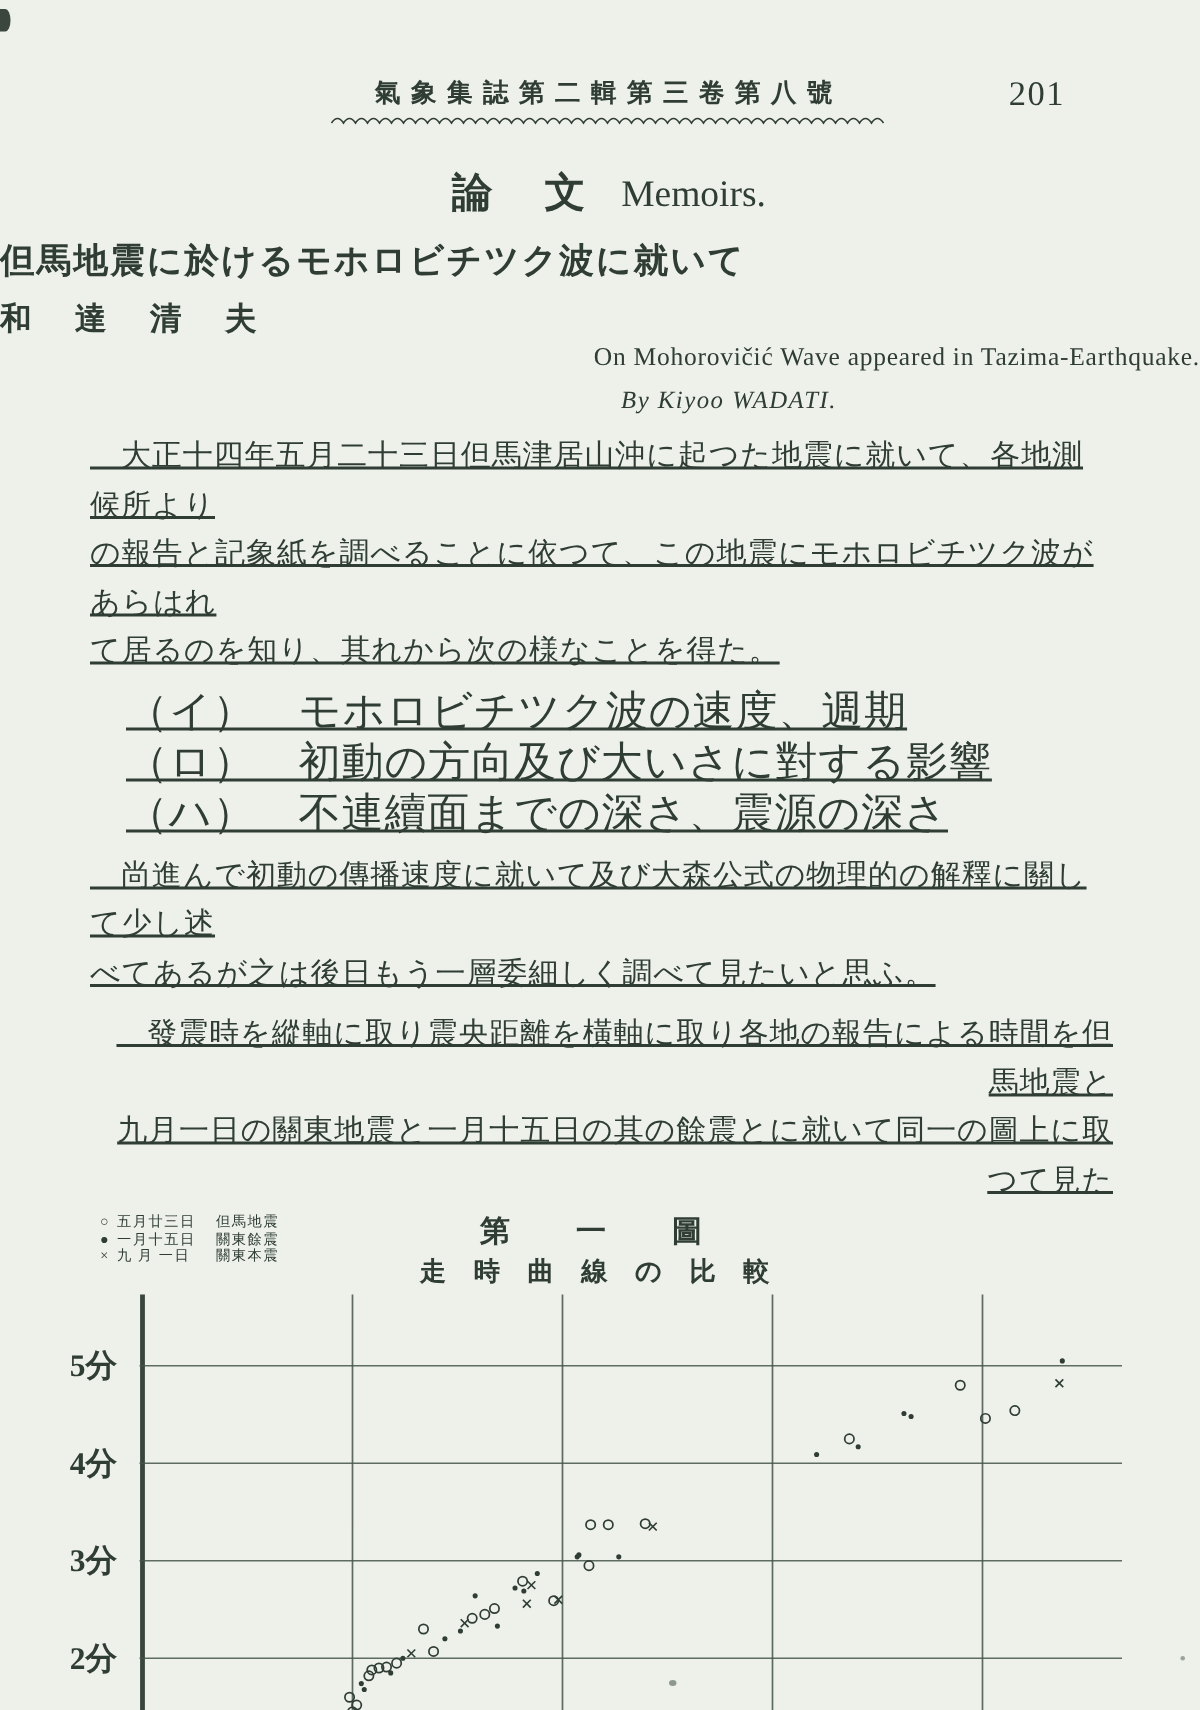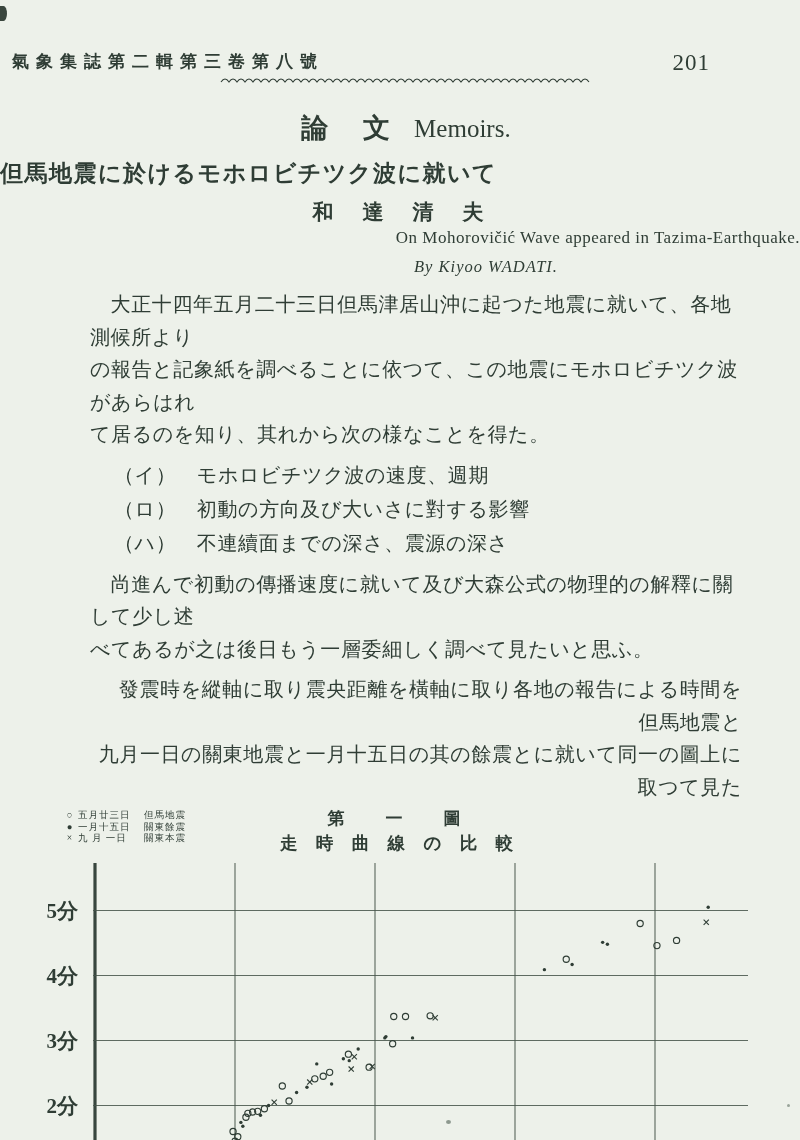--- a/index.html
+++ b/index.html
@@ -6,47 +6,47 @@
   .page{
     position:relative;
     width:800px;height:1140px;
     background:var(--paper,#edf1ea);
     overflow:hidden;
     font-family:"Liberation Serif","DejaVu Serif",serif;
     color:var(--ink,#2f3d35);
   }
   
   .journal-header{position:relative;margin-top:50px;height:46px;}
-  .header-center{position:absolute;left:12px;right:0;top:0;}
+  .header-center{position:absolute;left:12px;right:0;top:0;text-align:center;}
   .journal-title{font-size:17px;letter-spacing:7px;font-weight:600;}
   .wave{display:block;margin:3px auto 0 auto;}
   .page-number{position:absolute;right:90px;top:0;font-size:23px;letter-spacing:1px;}
   
   .section-title{text-align:center;margin-top:14px;}
   .section-title .jp{font-size:27px;font-weight:700;letter-spacing:14px;padding-left:12px;}
   .section-title .en{font-size:25px;margin-left:10px;}
   .main-title{margin:12px 0 0 0;text-align:left;font-size:23px;font-weight:600;letter-spacing:1.5px;}
-  .author{text-align:center;font-size:21px;margin-top:9px;letter-spacing:4px;font-weight:600;}
+  .author{text-align:left;font-size:21px;margin-top:9px;letter-spacing:4px;font-weight:600;}
   .eng-title{text-align:right;font-size:17px;margin-top:2px;letter-spacing:.5px;}
   .byline{text-align:center;position:relative;left:86px;font-style:italic;font-size:16.5px;margin-top:9px;letter-spacing:1px;}
   
-  .body-text{padding:0 58px 0 90px;}
+  .body-text{padding:0 58px 0 60px;text-decoration:underline;}
   .para{white-space:pre-line;font-size:20px;line-height:32.5px;letter-spacing:.6px;margin:0;}
   .p1{margin-top:11px;}
   .list{margin-top:7px;}
-  .item{font-size:20px;line-height:34px;letter-spacing:.6px;padding-left:24px;}
+  .item{font-size:28px;line-height:34px;letter-spacing:.6px;padding-left:24px;}
   .p2{margin-top:8px;}
   .heading{font-size:20.5px;font-weight:700;letter-spacing:1px;margin-top:11px;padding-left:24px;}
   .p3{margin-top:8px;text-align:right;}
   
   .figure-header{position:relative;height:50px;margin-top:4px;}
   .legend{position:absolute;left:62px;top:3px;font-size:9.5px;line-height:11.5px;letter-spacing:1px;}
   .legend-row{display:grid;grid-template-columns:16px 66px auto;}
   .legend-marker{text-align:center;}
-  .fig-caption1{text-align:center;font-size:17px;font-weight:600;letter-spacing:12px;}
+  .fig-caption1{text-align:center;font-size:20px;font-weight:600;letter-spacing:12px;}
   .fig-caption2{text-align:center;font-size:17.5px;font-weight:600;letter-spacing:7px;margin-top:1px;}
   #chart-svg{display:block;margin-top:-4px;}
   
   .artifact{position:absolute;background:#3a463e;}
   .a1{left:0;top:6px;width:7px;height:15px;border-radius:0 60% 60% 0;}
   .a2{left:446px;top:1120px;width:5px;height:4px;background:#8d988e;border-radius:50%;}
   .a3{left:787px;top:1104px;width:3px;height:3px;background:#99a49a;border-radius:50%;}
 </style>
 </head>
 <body>

